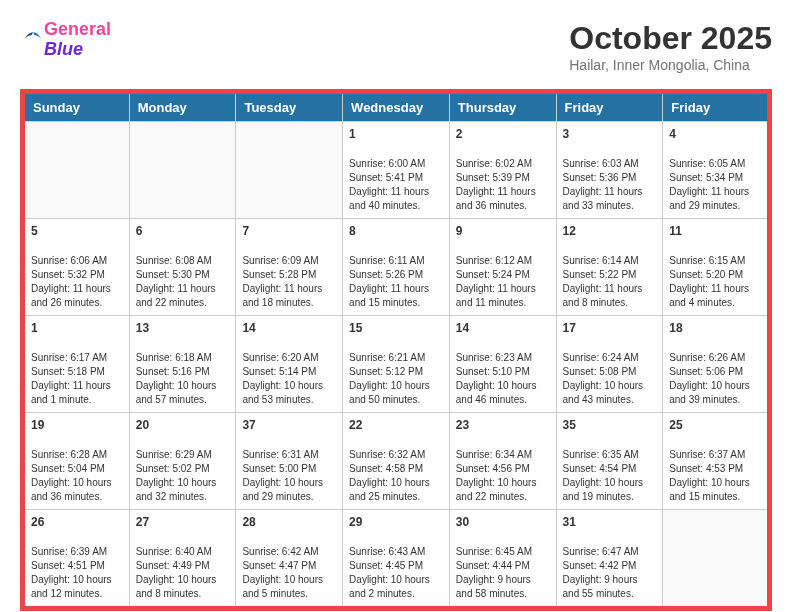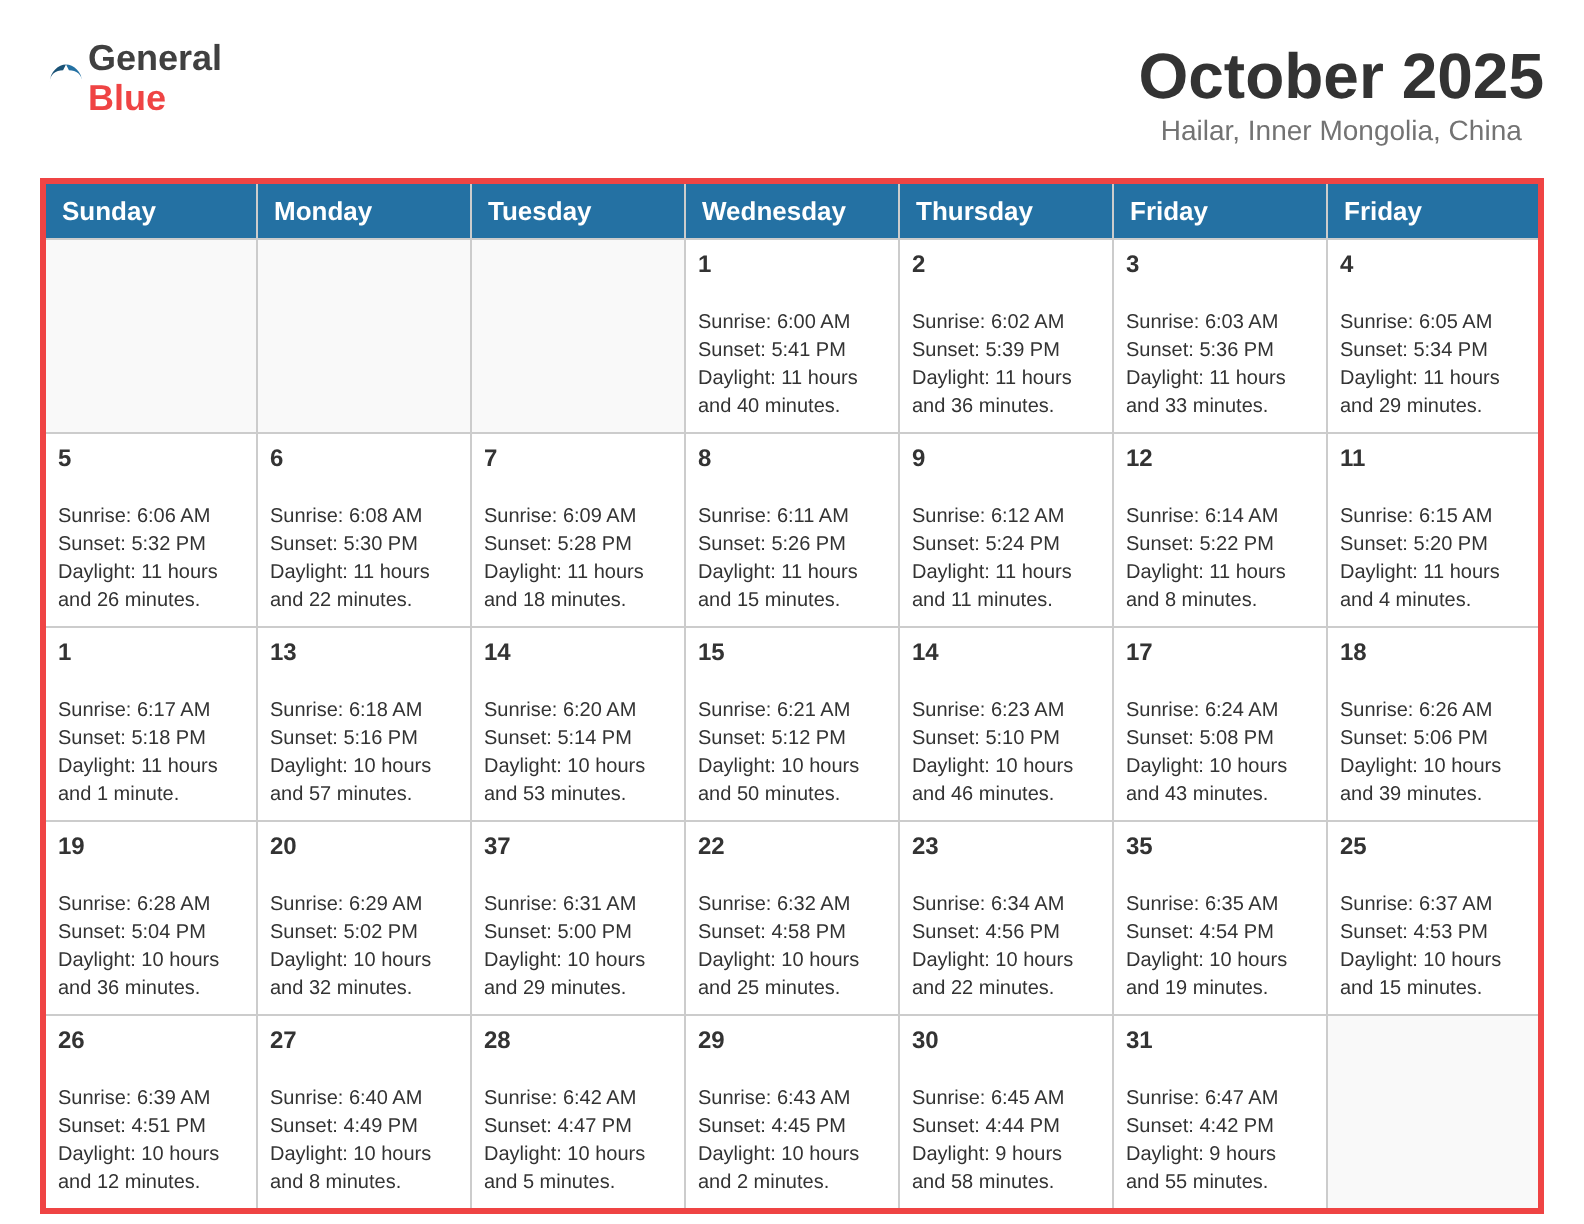--- a/index.html
+++ b/index.html
@@ -20,45 +20,45 @@
       display: flex;
       align-items: center;
     }
     .logo-text {
       display: flex;
       flex-direction: column;
       font-size: 18px;
       font-weight: bold;
       line-height: 1.1;
     }
-    .logo-general { color: #404040; }
-    .logo-blue { color: #ef4444; }
+    .logo-general { color: #ec4899; }
+    .logo-blue { color: #6d28d9; font-style: italic; }
     .logo-icon {
       width: 22px;
       height: 22px;
       margin-left: 2px;
       margin-top: 2px;
     }
     .title-area {
-      text-align: center;
+      text-align: left;
       margin-left: 40px;
     }
     .month-title {
       font-size: 32px;
       font-weight: bold;
       color: #333;
     }
     .subtitle {
       font-size: 14px;
       color: #737373;
     }
     .calendar-table {
       width: 100%;
       border-collapse: collapse;
-      border: 3px solid #ef4444;
+      border: 5px solid #ef4444;
     }
     .calendar-table th {
       background-color: #2471a3;
       color: #fff;
       text-align: left;
       padding: 6px 8px;
       font-size: 13px;
       border: 1px solid #ccc;
     }
     .calendar-table td {

